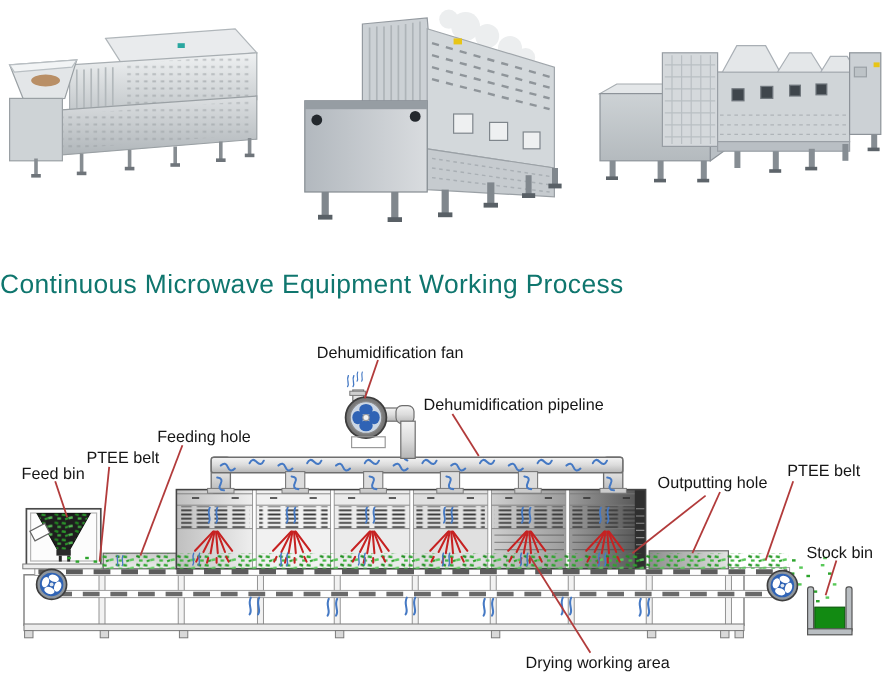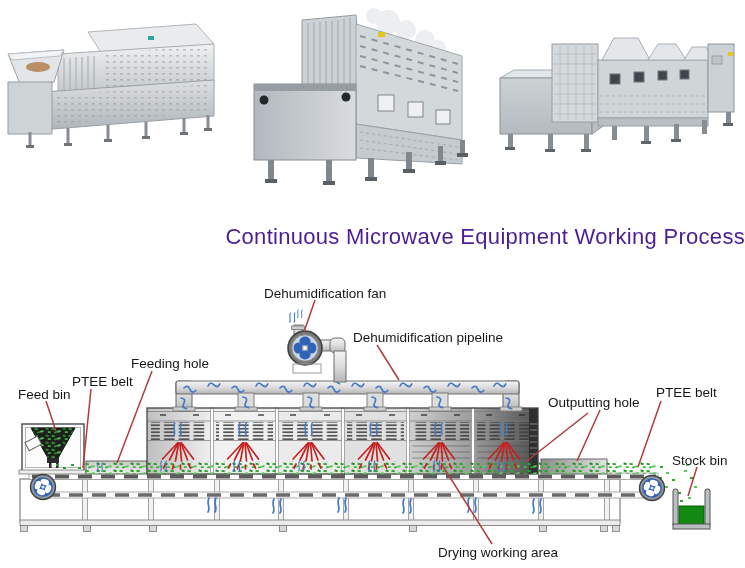--- a/index.html
+++ b/index.html
@@ -3,22 +3,22 @@
 <meta charset="utf-8">
 <style>
   html,body{margin:0;padding:0;background:#fff;}
   .page{position:relative;width:745px;height:568px;background:#fff;overflow:hidden;
         font-family:"Liberation Sans","DejaVu Sans",sans-serif;}
   .photo{position:absolute;}
   #photo1{left:0;top:6;}
   #photo2{left:228;top:0;left:228px;top:0px;}
   #photo3{left:488px;top:16px;}
   #photo1{left:0px;top:6px;}
-  .title{position:absolute;left:0;top:224px;width:745px;text-align:right;
-         font-size:22px;color:#4c1d95;letter-spacing:.3px;}
+  .title{position:absolute;left:0;top:224px;width:745px;text-align:left;
+         font-size:22px;color:#0f766e;letter-spacing:.3px;}
   #diagram{position:absolute;left:0;top:276px;}
   svg text{font-family:"Liberation Sans","DejaVu Sans",sans-serif;}
 </style>
 </head>
 <body>
 
 <div class="page">
 
   <svg id="photo1" class="photo" width="232" height="160" viewBox="0 0 232 160">
     <defs>

